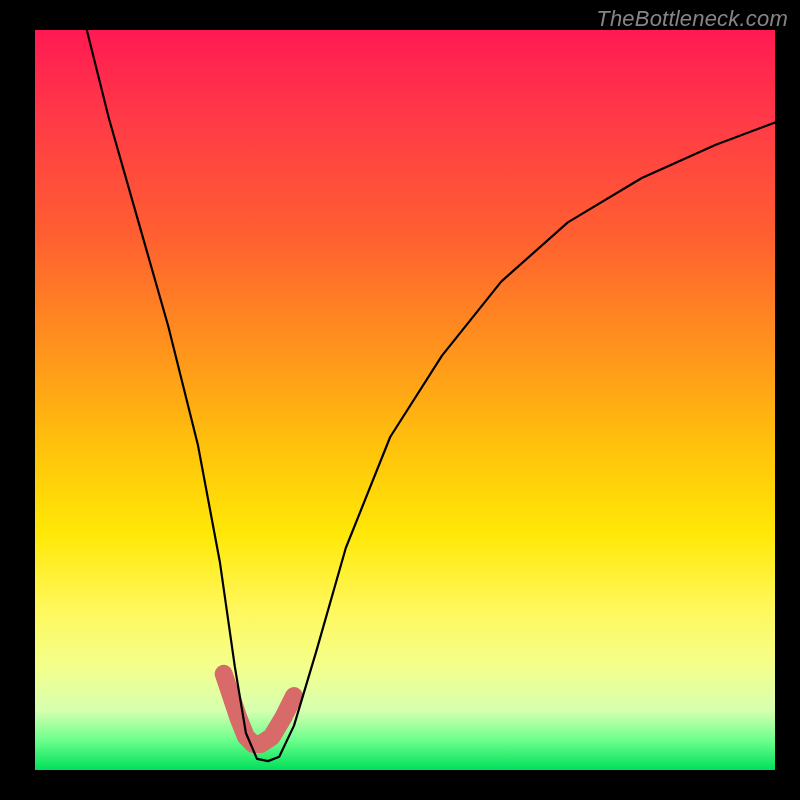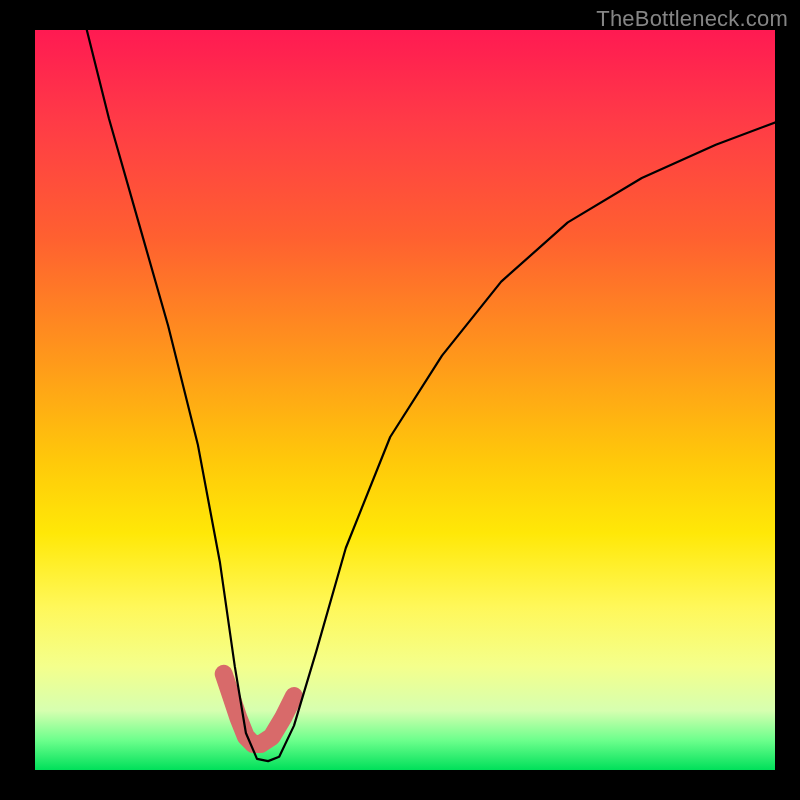--- a/index.html
+++ b/index.html
@@ -9,20 +9,21 @@
     height: 800px;
     background: #000000;
     overflow: hidden;
     font-family: Arial, Helvetica, sans-serif;
   }
   .stage {
     position: relative;
     width: 800px;
     height: 800px;
     background: #000000;
+    font-style: italic;
   }
   .watermark {
     position: absolute;
     top: 6px;
     right: 12px;
     color: #858585;
     font-size: 22px;
     font-weight: 500;
     letter-spacing: 0.2px;
     z-index: 10;

